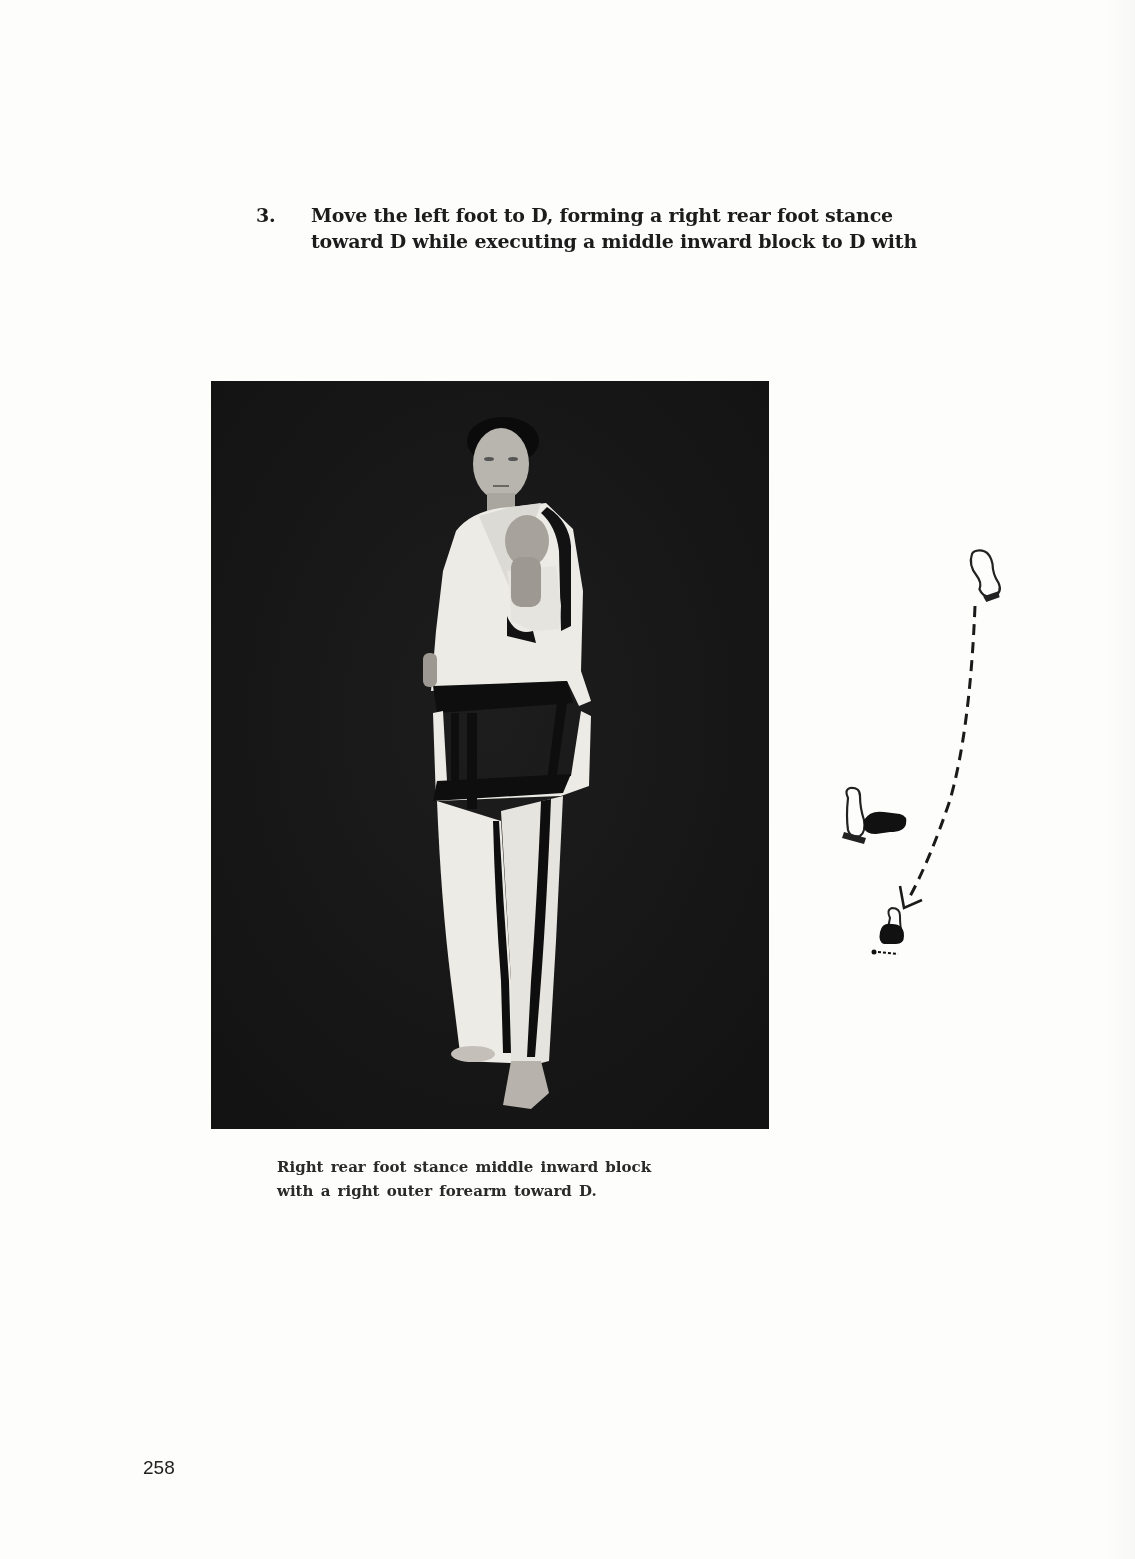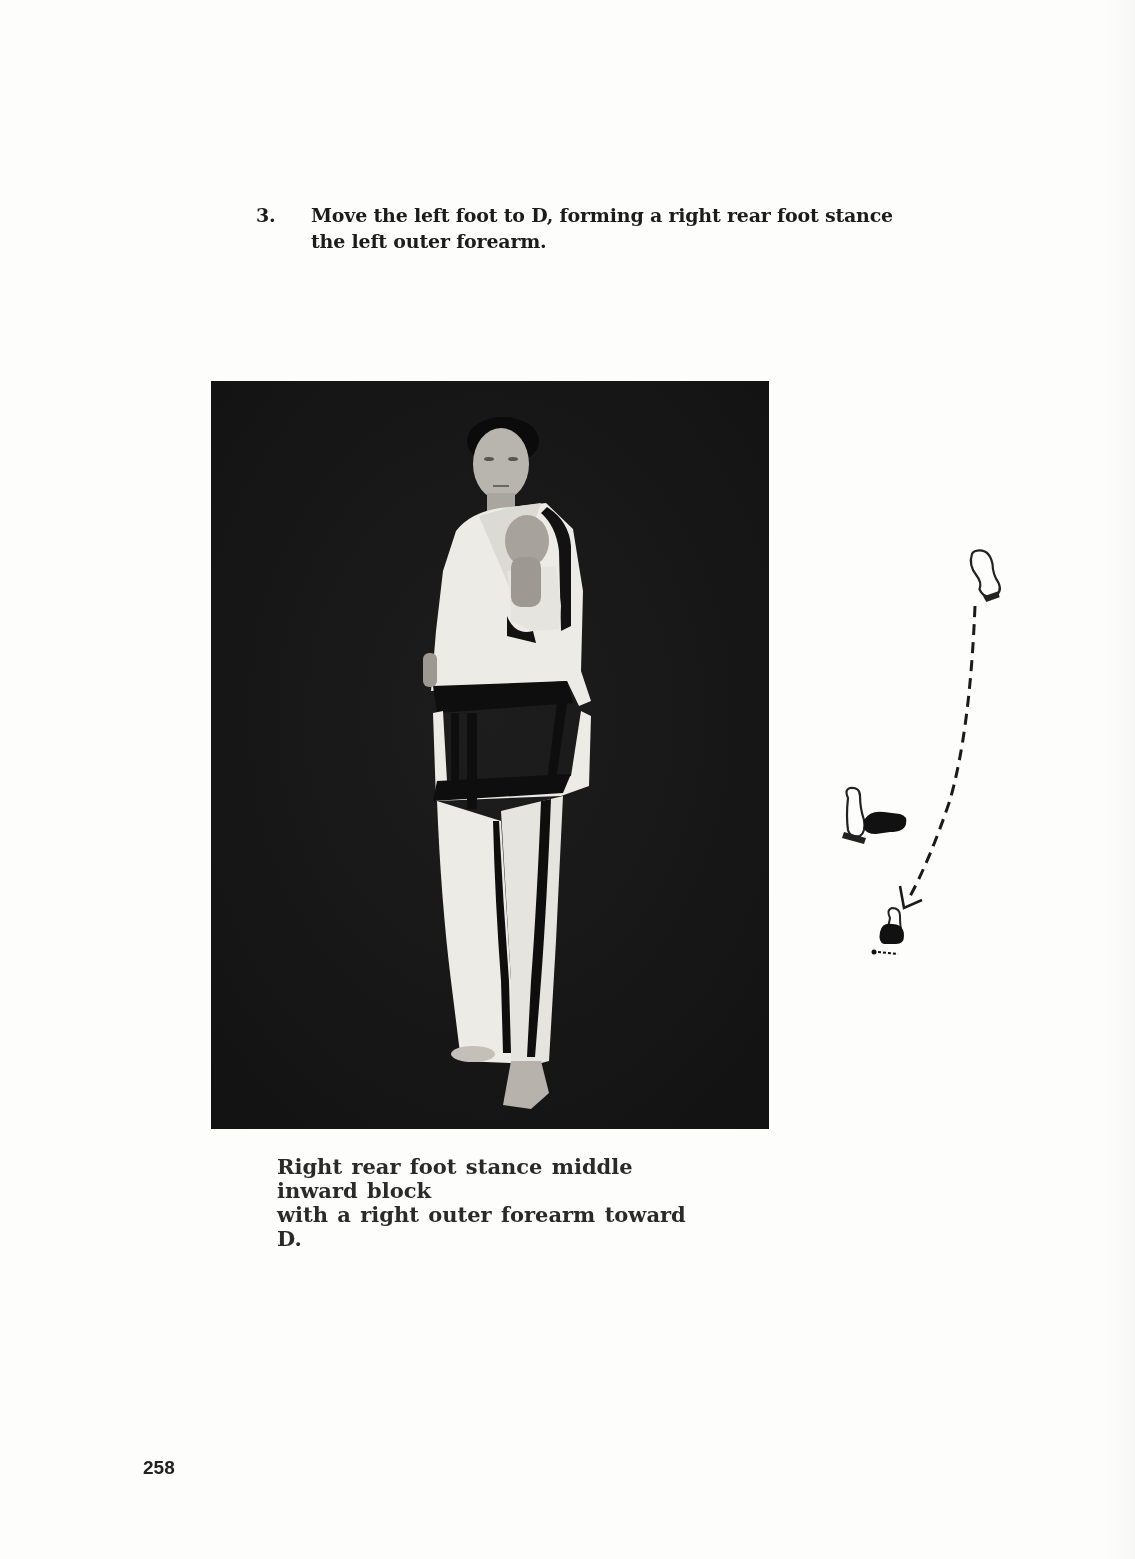--- a/index.html
+++ b/index.html
@@ -23,44 +23,44 @@
     .instruction .num { position: absolute; left: 0; top: 0; }
     .instruction .text { margin-left: 55px; display: block; width: 650px; }
     .photo {
       position: absolute; left: 211px; top: 381px; width: 558px; height: 748px;
       background: #161616;
       overflow: hidden;
     }
     .photo svg { display: block; }
     .caption {
       position: absolute; left: 277px; top: 1155px; width: 440px;
-      font-size: 21px; line-height: 24px; font-weight: bold;
+      font-size: 15px; line-height: 24px; font-weight: bold;
       color: #2a2a2a;
       word-spacing: 2px;
     }
     .caption span { display: block; }
     .diagram {
       position: absolute; left: 830px; top: 540px; width: 200px; height: 430px;
     }
     .page-number {
       position: absolute; left: 143px; top: 1457px;
       font-family: "Liberation Sans", "DejaVu Sans", sans-serif;
-      font-size: 19px; font-weight: bold; color: #222;
+      font-size: 19px; font-weight: normal; color: #222;
     }
   </style>
 </head>
 <body>
 
 <div class="gutter-shadow"></div>
 
 <div class="instruction">
   <span class="num">3.</span>
   <span class="text">
     <span style="display:block">Move the left foot to D, forming a right rear foot stance</span>
-    <span style="display:block">the left outer forearm.</span>
+    <span style="display:block">toward D while  executing a middle inward block to D with</span>
   </span>
 </div>
 
 <div class="photo">
   <svg width="558" height="748" viewBox="0 0 558 748">
     <defs>
       <radialGradient id="bg" cx="0.5" cy="0.45" r="0.75">
         <stop offset="0" stop-color="#1d1d1d"></stop>
         <stop offset="1" stop-color="#121212"></stop>
       </radialGradient>

